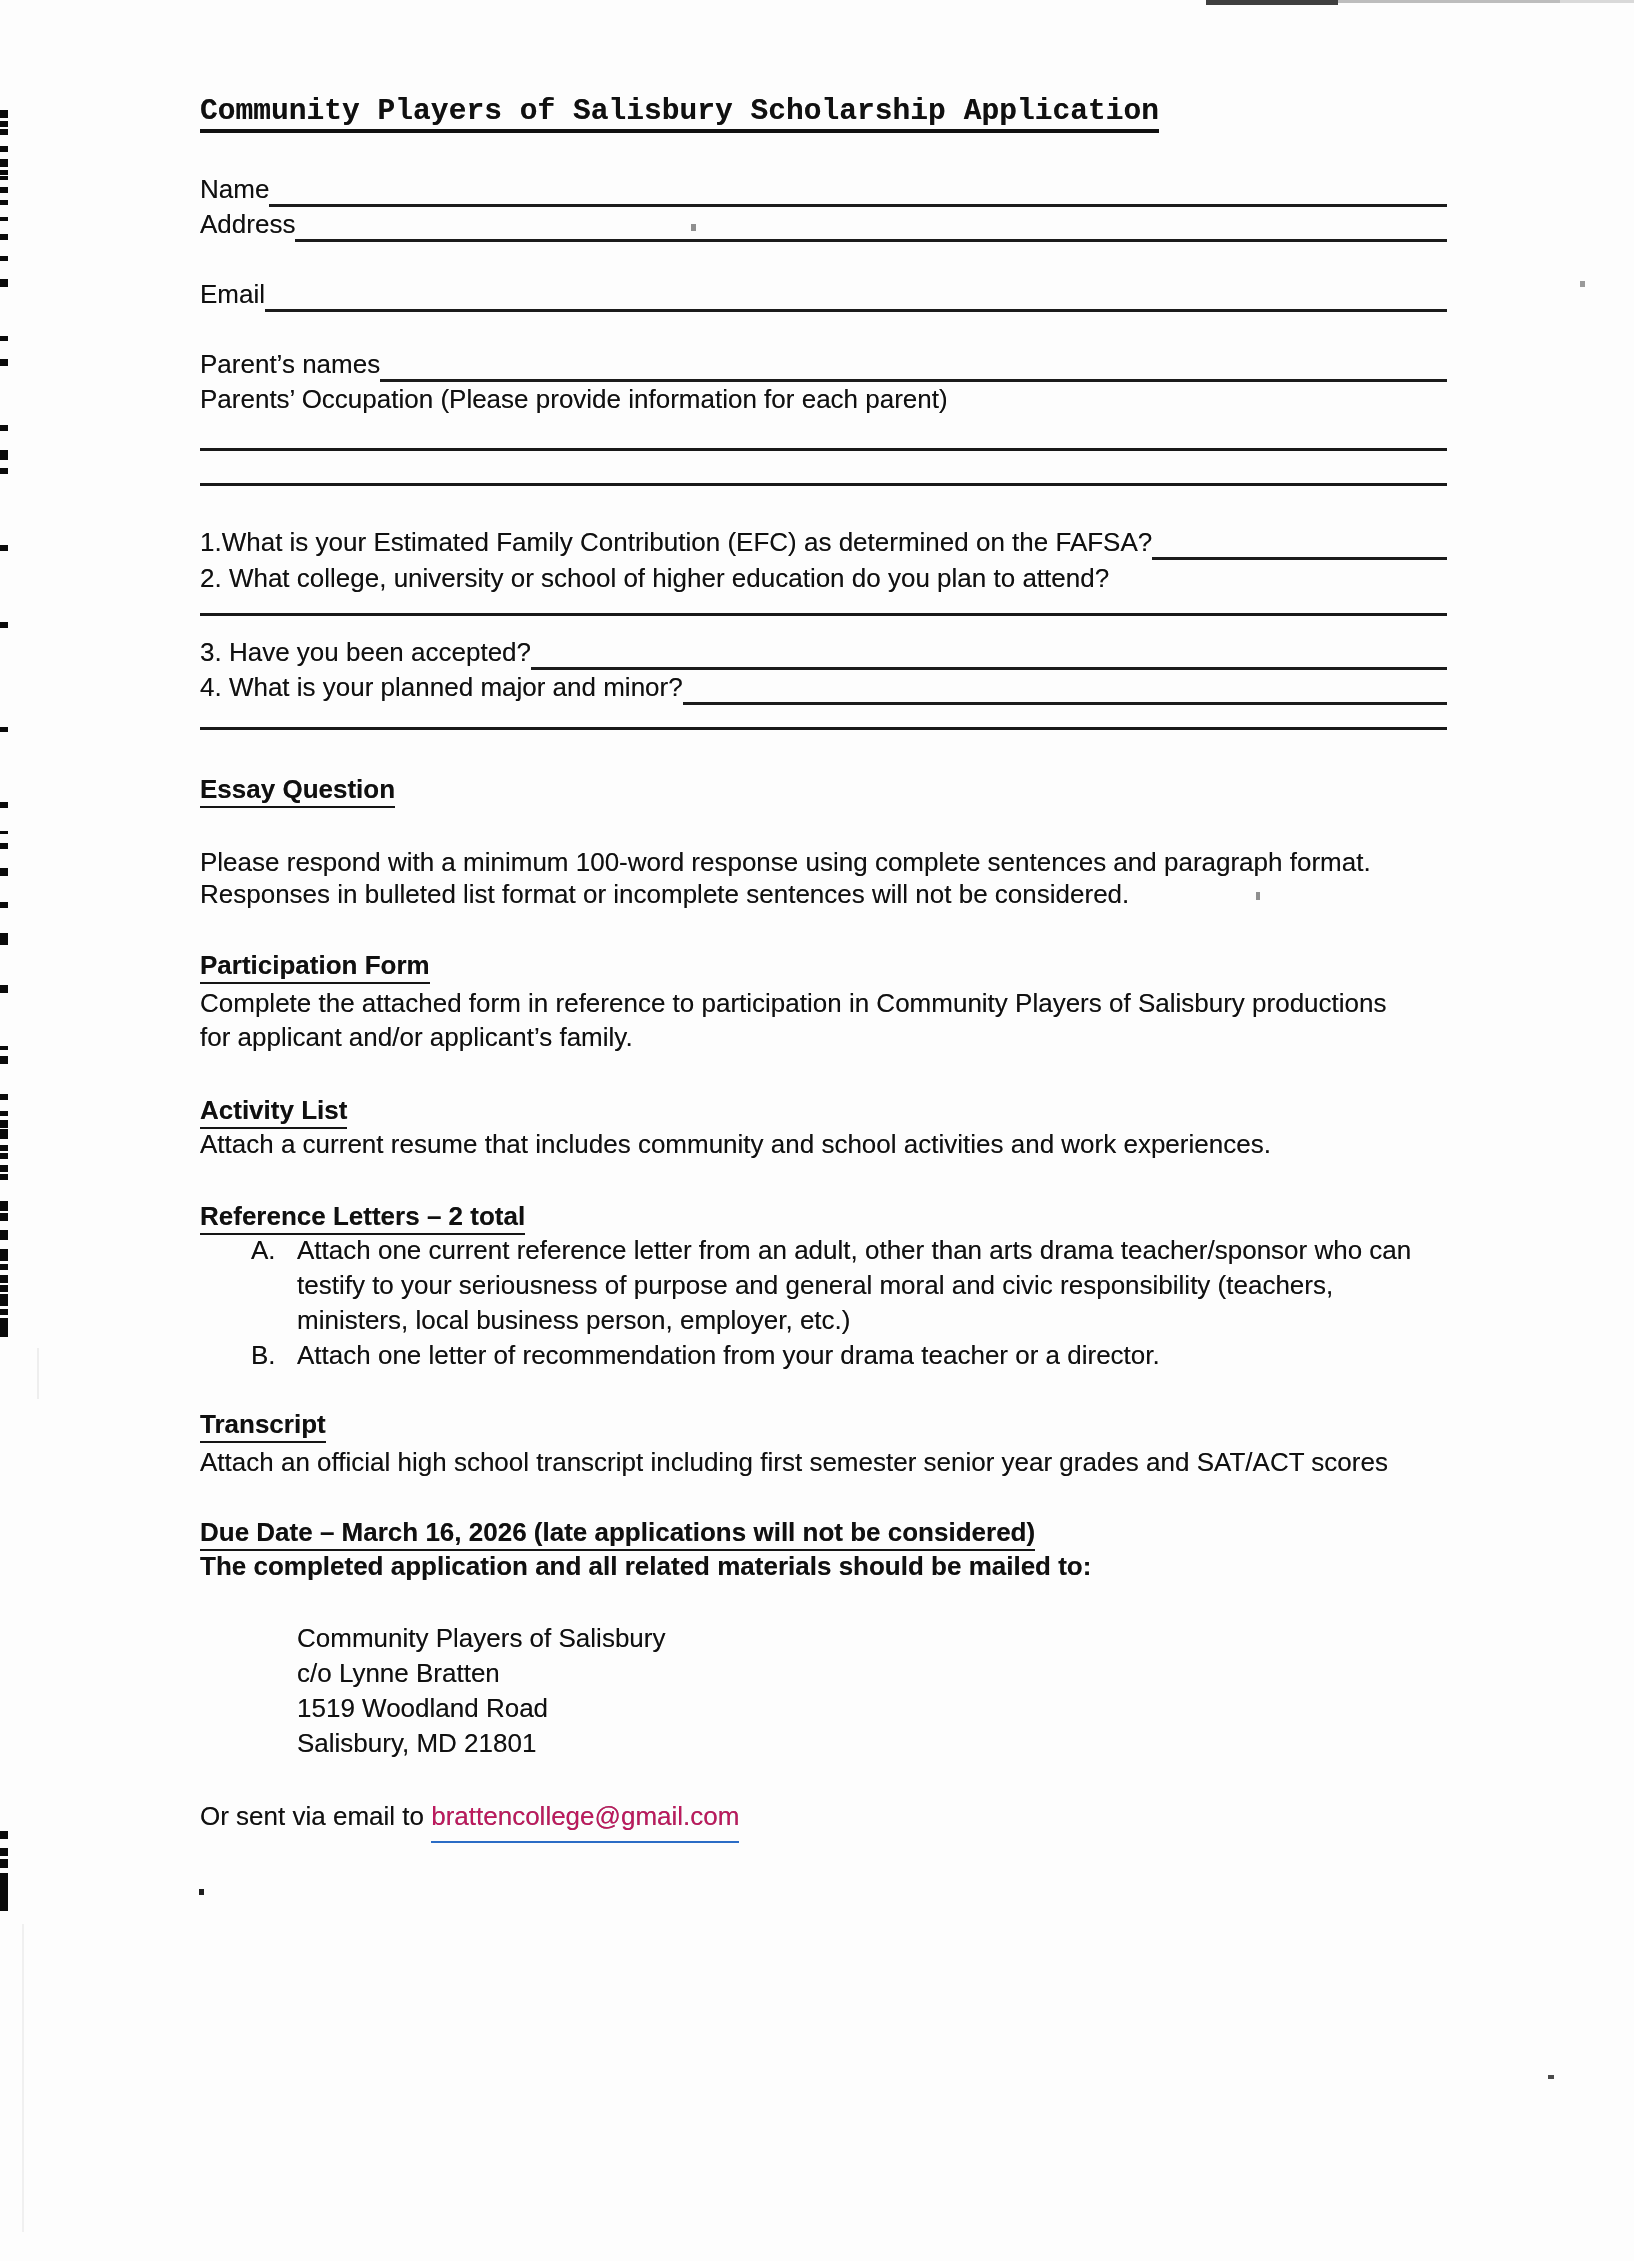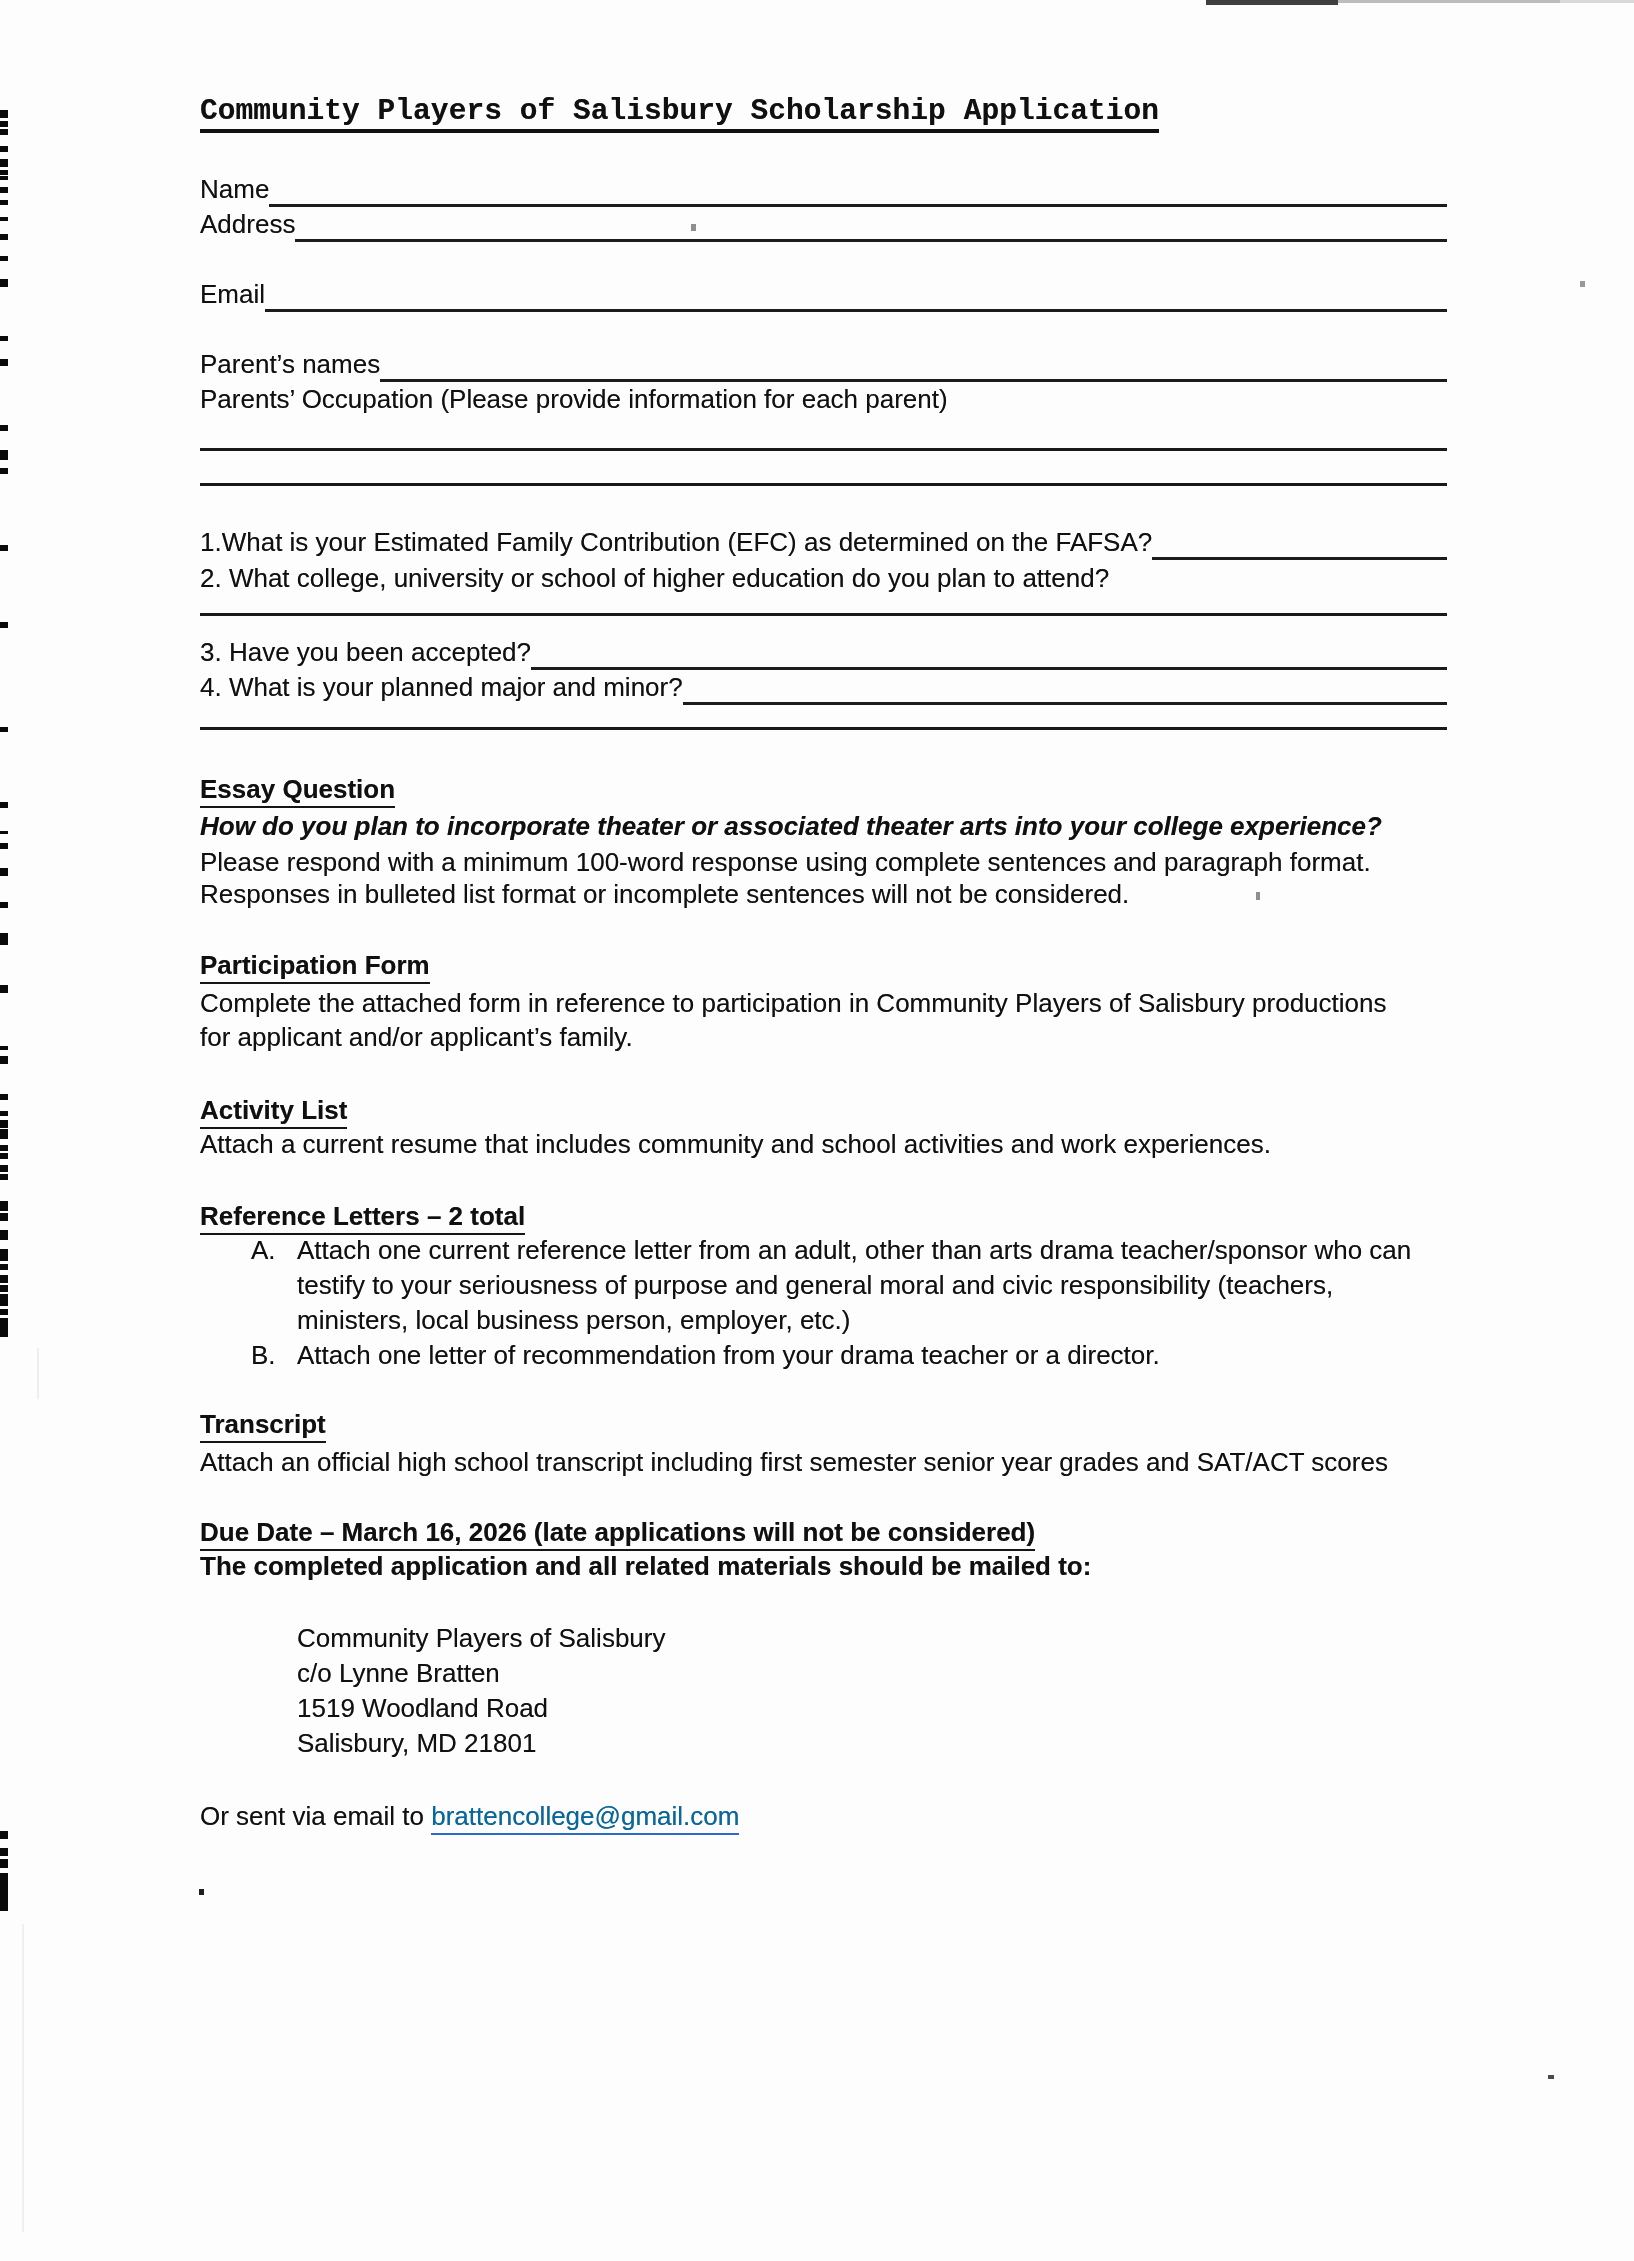--- a/index.html
+++ b/index.html
@@ -41,22 +41,22 @@
   .lh53{line-height:34px;}
   .list{
     position:absolute;left:251px;width:1197px;
     font-size:26px;line-height:35px;white-space:nowrap;
   }
   .li{display:flex;}
   .li .marker{width:46px;flex:0 0 46px;}
   .addr{position:absolute;left:297px;font-size:26px;line-height:35px;white-space:nowrap;}
   .email-line{position:absolute;left:200px;font-size:26px;line-height:35px;white-space:nowrap;}
   .link{
-    color:#0369a1;text-decoration:none;
-    border-bottom:2.6px solid #2b6cc6;padding-bottom:2px;
+    color:#be185d;text-decoration:none;
+    border-bottom:2.6px solid #2b6cc6;padding-bottom:10px;
     cursor:pointer;
   }
   .lm{position:absolute;left:0;width:7.7px;background:#0a0a0a;}
   .smudge{position:absolute;}
 </style>
 </head>
 <body>
 
 <div class="page ink">
 
@@ -166,21 +166,20 @@
   </div>
   <div class="row" style="top:670px">
     <span>4. What is your planned major and minor?</span>
     <span class="fill"></span>
   </div>
   <div class="scanline" style="top:727px"></div>
 
   <div class="textline heading" style="top:772px">
     <span class="u">Essay Question</span>
   </div>
-  <div class="textline prompt-italic" style="top:809px">How do you plan to incorporate theater or associated theater arts into your college experience?</div>
   <div class="textline" style="top:845px">Please respond with a minimum 100-word response using complete sentences and paragraph format.</div>
   <div class="textline" style="top:877px">Responses in bulleted list format or incomplete sentences will not be considered.</div>
 
   <div class="textline heading" style="top:948px">
     <span class="u">Participation Form</span>
   </div>
   <div class="para lh53" style="top:986px">
     <div>Complete the attached form in reference to participation in Community Players of Salisbury productions</div>
     <div>for applicant and/or applicant’s family.</div>
   </div>

